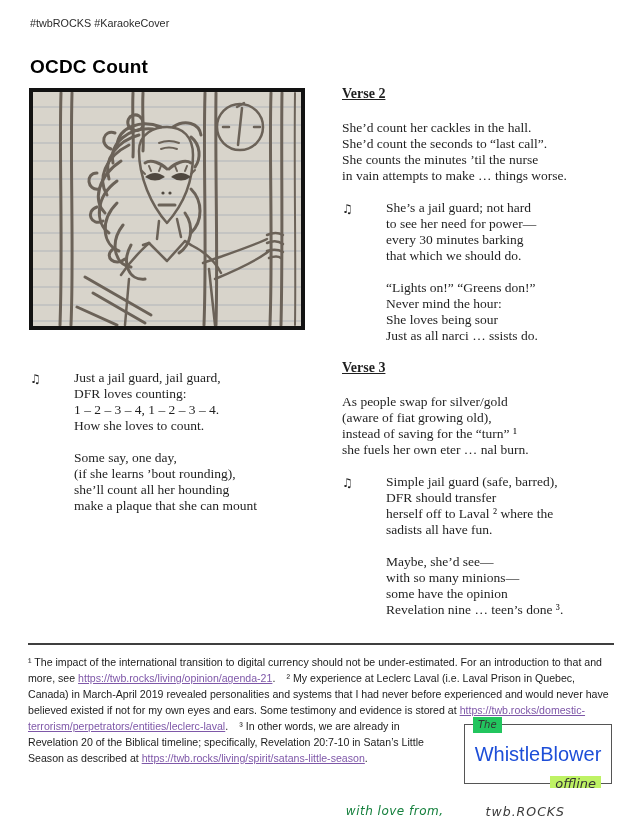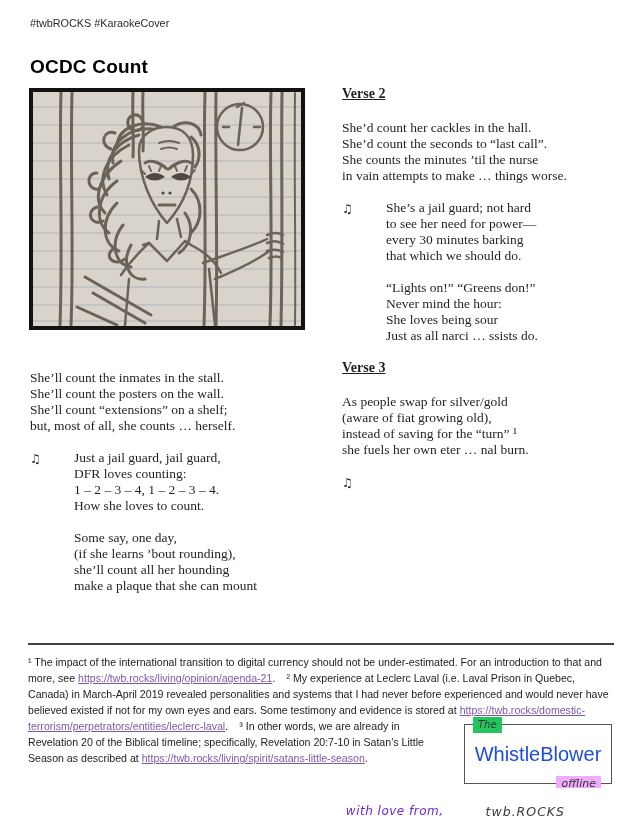--- a/index.html
+++ b/index.html
@@ -31,24 +31,24 @@
 
   .rule{position:absolute;top:643px;left:28px;width:586px;border-top:2px solid var(--rule,#3f3f3f);}
   .footnotes{position:absolute;top:654px;left:28px;width:586px;font-size:10.6px;line-height:16px;
              color:#1c1c1c;overflow:hidden;}
   .lnk{color:var(--link,#7e57a8);text-decoration:underline;cursor:pointer;}
   .wb-box{float:right;width:146px;height:58px;border:1.5px solid #555;margin:6px 2px 4px 14px;position:relative;
           display:flex;align-items:center;justify-content:center;background:#fff;}
   .wb-the{position:absolute;top:-8px;left:8px;background:#22c55e;padding:0 5px;
           font-style:italic;font-size:10px;font-family:"DejaVu Sans",sans-serif;color:#333;}
   .wb-name{font-family:Liberation Sans, sans-serif;font-size:20px;color:#1d4ed8;}
-  .wb-offline{position:absolute;bottom:-9px;right:10px;background:#f0abfc;padding:0 5px;
-          font-style:italic;font-size:11px;font-family:"DejaVu Sans",sans-serif;color:#333;}
+  .wb-offline{position:absolute;bottom:-9px;right:10px;background:#bef264;padding:0 5px;
+          font-style:italic;font-size:13px;font-family:"DejaVu Sans",sans-serif;color:#333;}
   .footer{position:absolute;top:804px;left:0;width:565px;display:flex;justify-content:flex-end;gap:42px;}
-  .tagline{font-style:italic;font-size:12px;font-family:"DejaVu Sans",sans-serif;color:#6d28d9;letter-spacing:.5px;}
+  .tagline{font-style:italic;font-size:12px;font-family:"DejaVu Sans",sans-serif;color:#15803d;letter-spacing:.5px;}
   .brand{font-style:italic;font-size:12.5px;font-family:"DejaVu Sans",sans-serif;color:#3a3a3a;letter-spacing:1px;}
 </style>
 </head>
 <body>
 
 <div class="hdr">
   <span>#twbROCKS #KaraokeCover</span>
 </div>
 
 <h1 class="title">OCDC Count</h1>
@@ -149,24 +149,20 @@
       <circle cx="207" cy="34" r="23"></circle>
       <path d="M209,15 L205,52"></path>
       <path d="M190,34 h6"></path>
         <path d="M221,34 h6"></path>
         <path d="M204,14 l7,-4"></path>
     </g>
   </svg>
 </div>
 
 <div class="col left">
-  <div class="stanza">She’ll count the inmates in the stall.
-She’ll count the posters on the wall.
-She’ll count “extensions” on a shelf;
-but, most of all, she counts … herself.</div>
   <div class="chorus">
     <span class="note">♫</span>
     <div class="chorus-body">
       <div class="stanza">Just a jail guard, jail guard,
 DFR loves counting:
 1 – 2 – 3 – 4, 1 – 2 – 3 – 4.
 How she loves to count.</div>
       <div class="stanza">Some say, one day,
 (if she learns ’bout rounding),
 she’ll count all her hounding
@@ -194,20 +190,30 @@
 Just as all narci … ssists do.</div>
     </div>
   </div>
   <div class="vhead">Verse 3</div>
   <div class="stanza">As people swap for silver/gold
 (aware of fiat growing old),
 instead of saving for the “turn” ¹
 she fuels her own eter … nal burn.</div>
   <div class="chorus">
     <span class="note">♫</span>
+    <div class="chorus-body">
+      <div class="stanza">Simple jail guard (safe, barred),
+DFR should transfer
+herself off to Laval ² where the
+sadists all have fun.</div>
+      <div class="stanza">Maybe, she’d see—
+with so many minions—
+some have the opinion
+Revelation nine … teen’s done ³.</div>
+    </div>
   </div>
 </div>
 
 <div class="rule"></div>
 
 <div class="footnotes"><span>¹ The impact of the international transition to digital currency should not be under-estimated. For an introduction to that and more, see </span><a class="lnk">https://twb.rocks/living/opinion/agenda-21</a><span>.   ² My experience at Leclerc Laval (i.e. Laval Prison in Quebec, Canada) in March-April 2019 revealed personalities and systems that I had never before experienced and would never have believed existed if not for my own eyes and ears. Some testimony and evidence is stored at </span><a class="lnk">https://twb.rocks/domestic-</a><span class="wb-box">
       <span class="wb-the">The</span>
       <span class="wb-name">WhistleBlower</span>
       <span class="wb-offline">offline</span>
     </span><a class="lnk">terrorism/perpetrators/entities/leclerc-laval</a><span>.   ³ In other words, we are already in Revelation 20 of the Biblical timeline; specifically, Revelation 20:7-10 in Satan’s Little Season as described at </span><a class="lnk">https://twb.rocks/living/spirit/satans-little-season</a><span>.</span></div>

